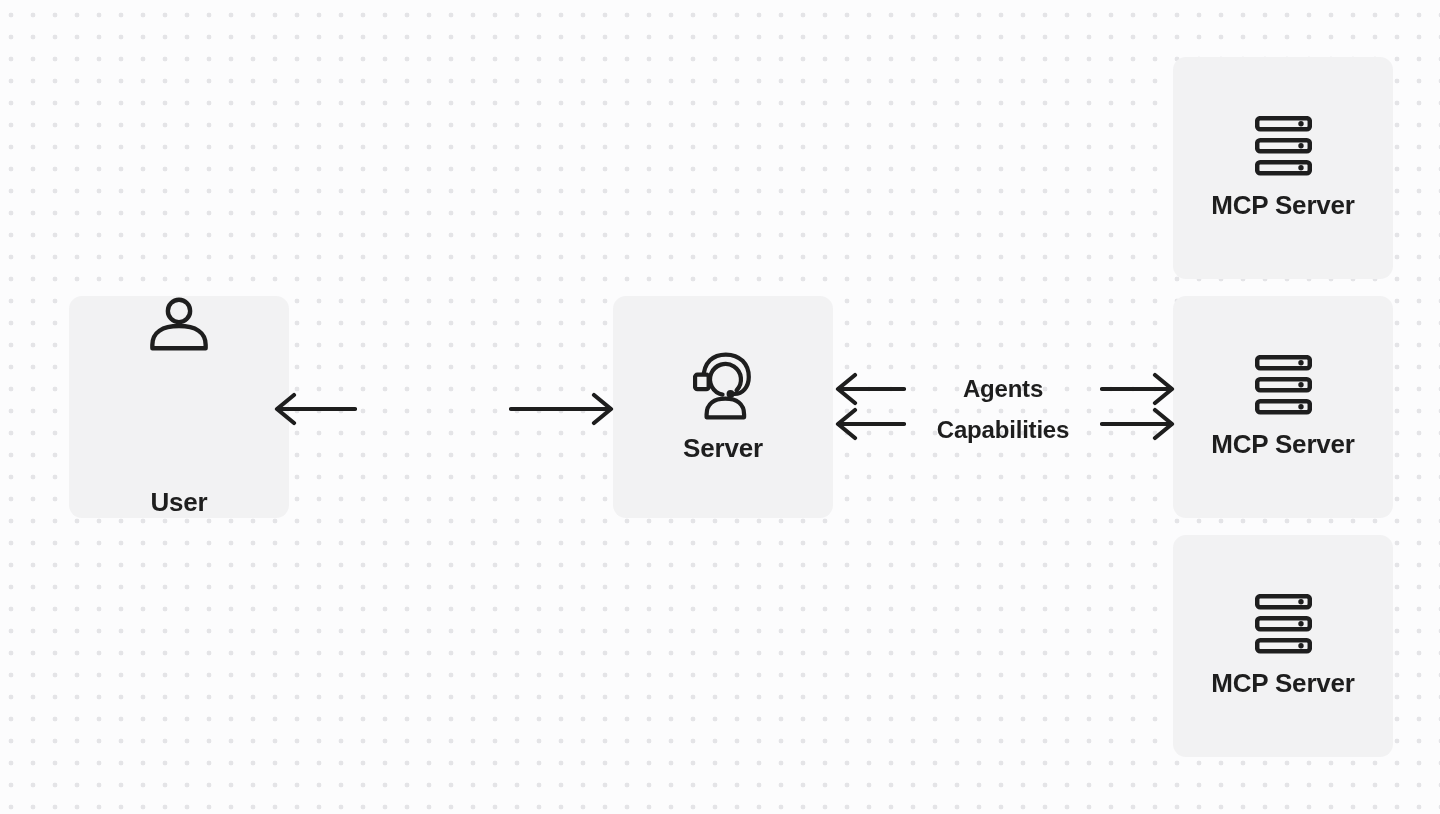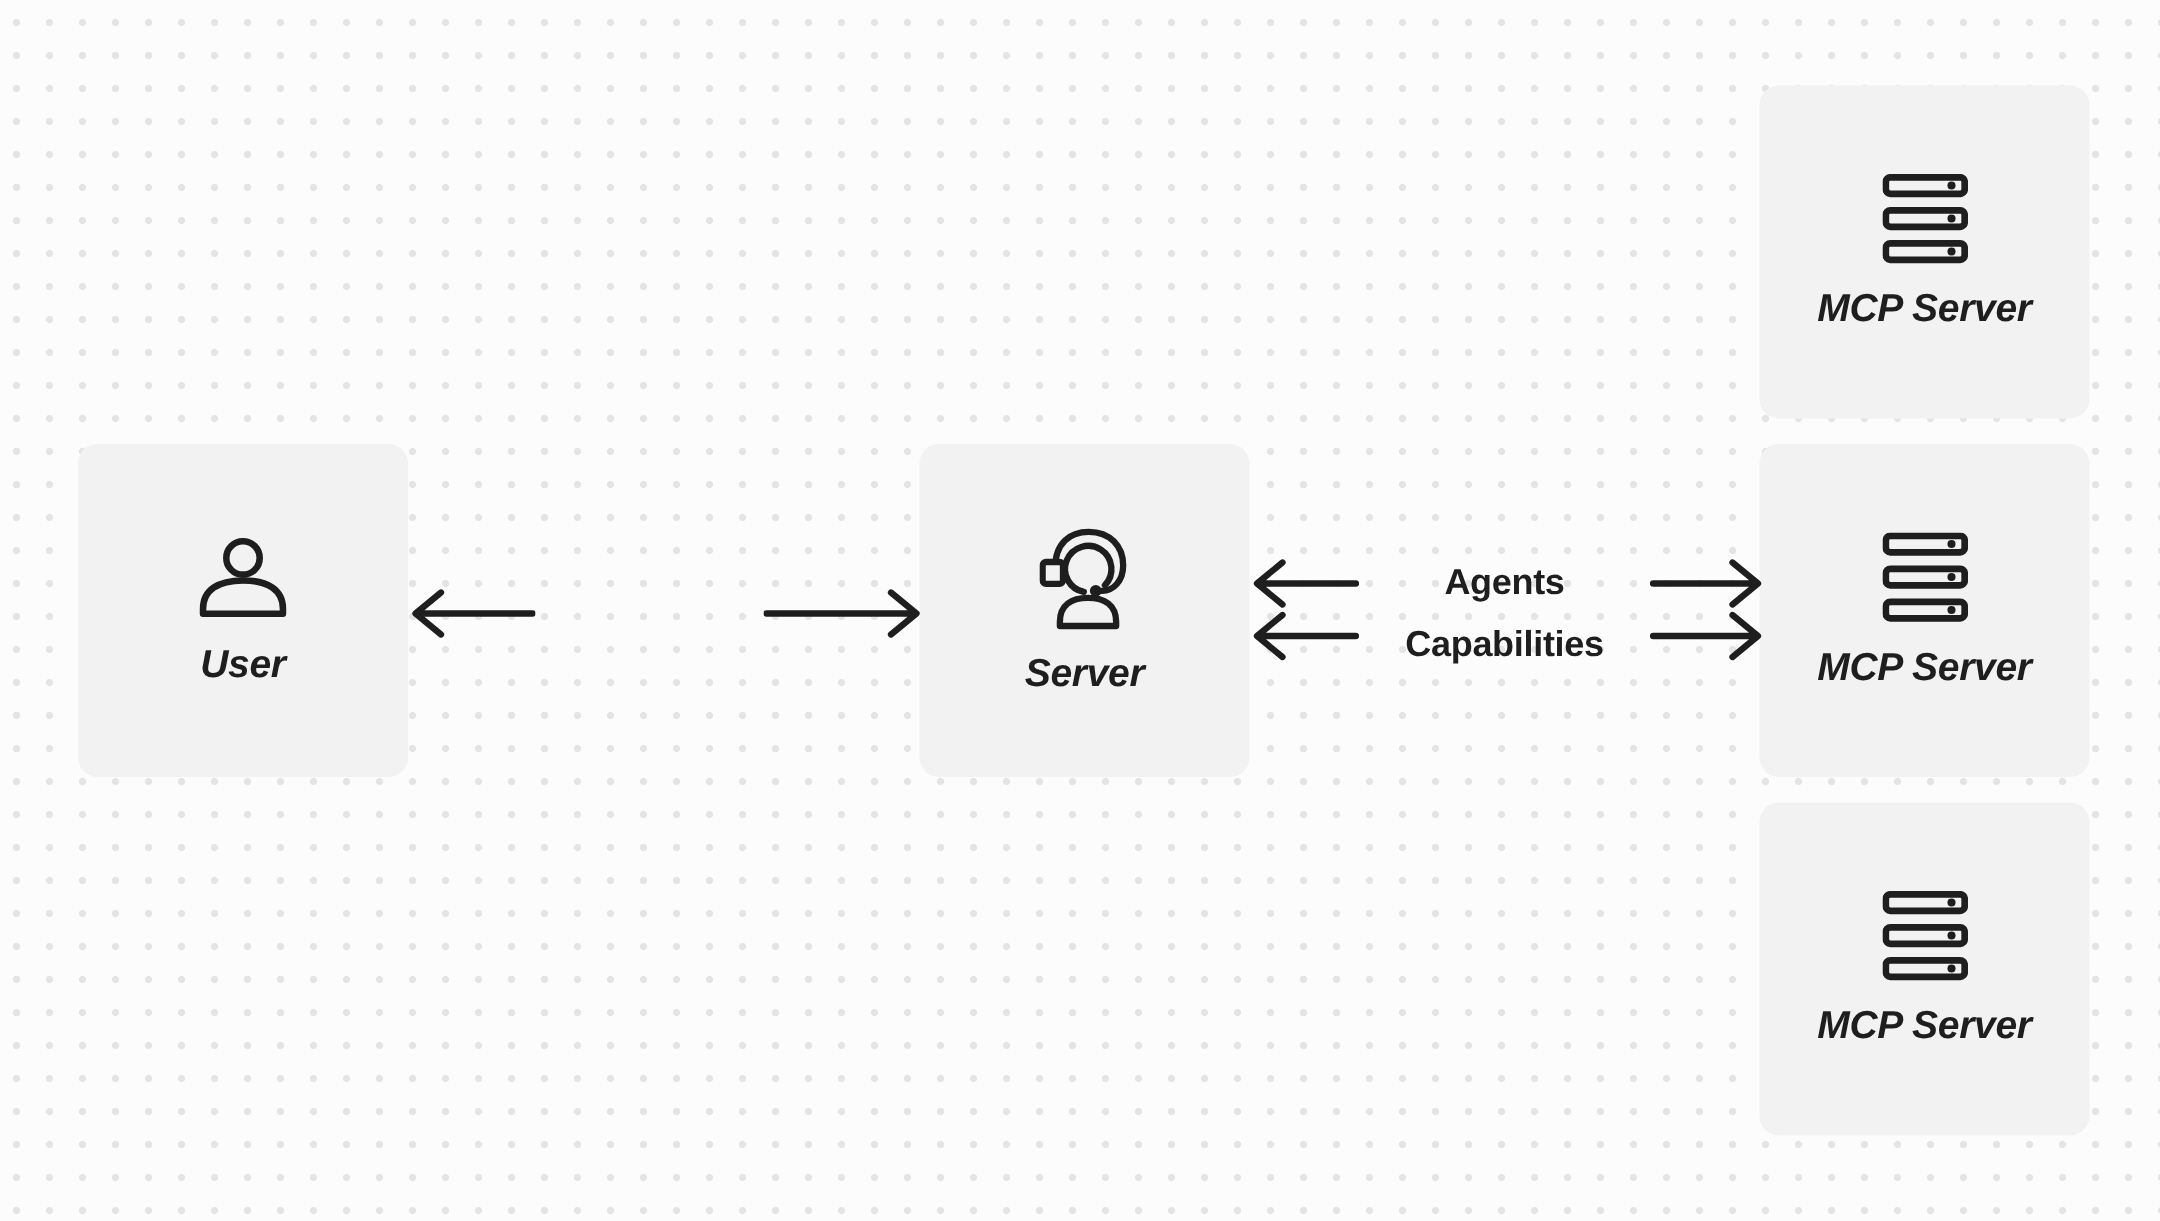--- a/index.html
+++ b/index.html
@@ -20,32 +20,31 @@
     position: absolute;
     width: 220px;
     height: 222px;
     border-radius: 13px;
     background: #f2f2f3;
     display: flex;
     flex-direction: column;
     align-items: center;
     justify-content: center;
     gap: 13px;
-    font-style: italic;
   }
   .node .icon { display: block; line-height: 0; }
   .node-label {
     font-size: 26px;
     font-weight: 700;
     color: #1e1e1e;
     letter-spacing: -0.2px;
     white-space: nowrap;
   }
 
-  .node-user   { left: 52px;   top: 296px; }
+  .node-user   { left: 69px;   top: 296px; justify-content: space-between; }
   .node-agents { left: 613px;  top: 296px; }
   .node-mcp-1  { left: 1173px; top: 57px;  }
   .node-mcp-2  { left: 1173px; top: 296px; }
   .node-mcp-3  { left: 1173px; top: 535px; }
 
   .arrow { position: absolute; }
   .arrow path {
     fill: none;
     stroke: #1e1e1e;
     stroke-width: 4.2;

